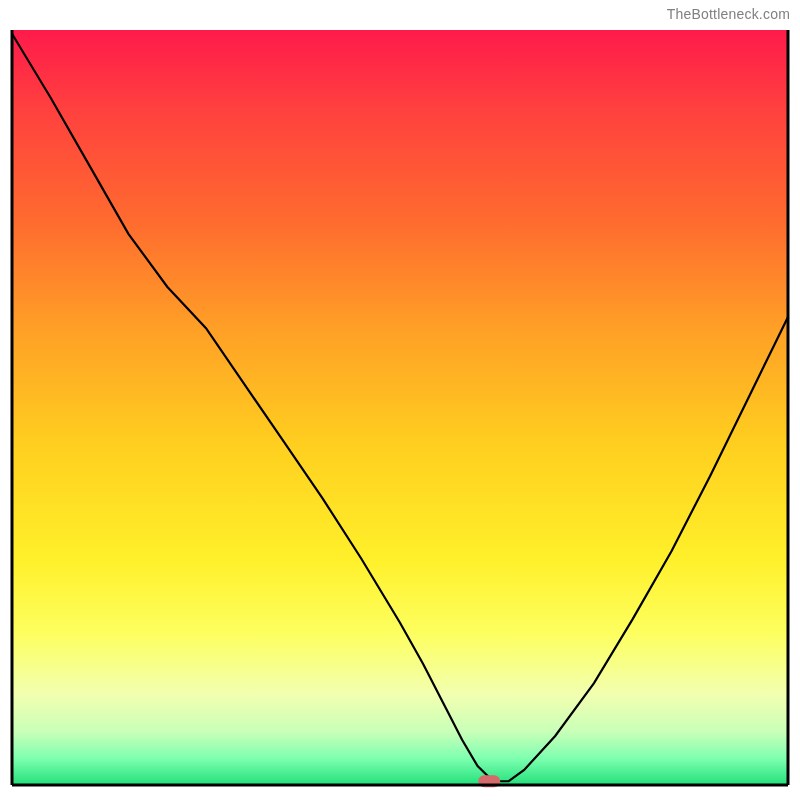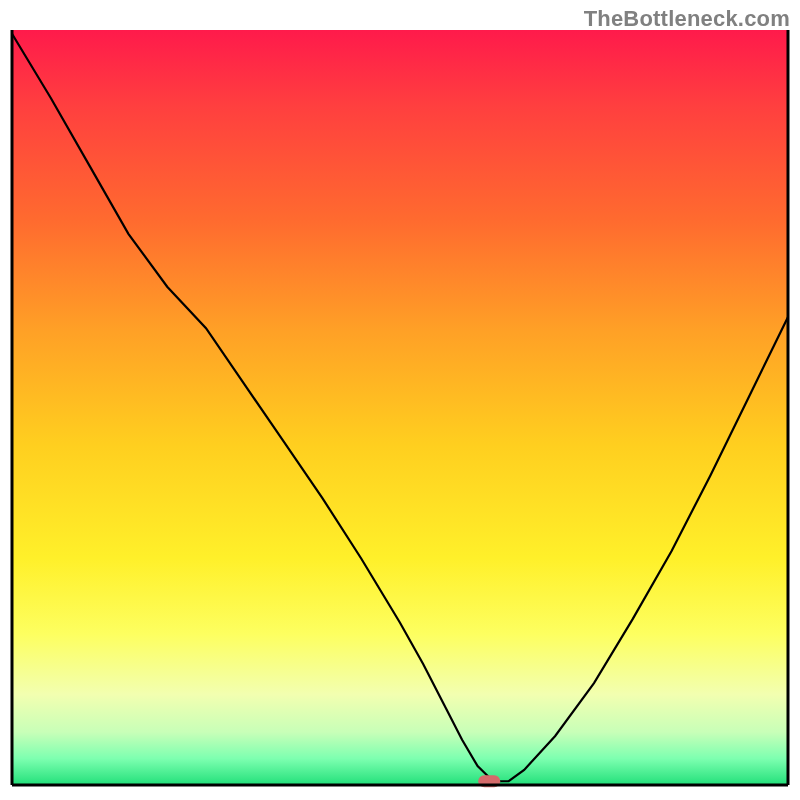--- a/index.html
+++ b/index.html
@@ -10,23 +10,23 @@
   }
   .chart-container {
     position: relative;
     width: 800px;
     height: 800px;
   }
   .watermark {
     position: absolute;
     top: 6px;
     right: 10px;
-    font-size: 22px;
+    font-size: 14px;
     color: #808080;
-    font-weight: bold;
+    font-weight: normal;
     letter-spacing: 0.2px;
   }
   svg {
     display: block;
   }
 </style>
 </head>
 <body>
 
 <div class="chart-container">

